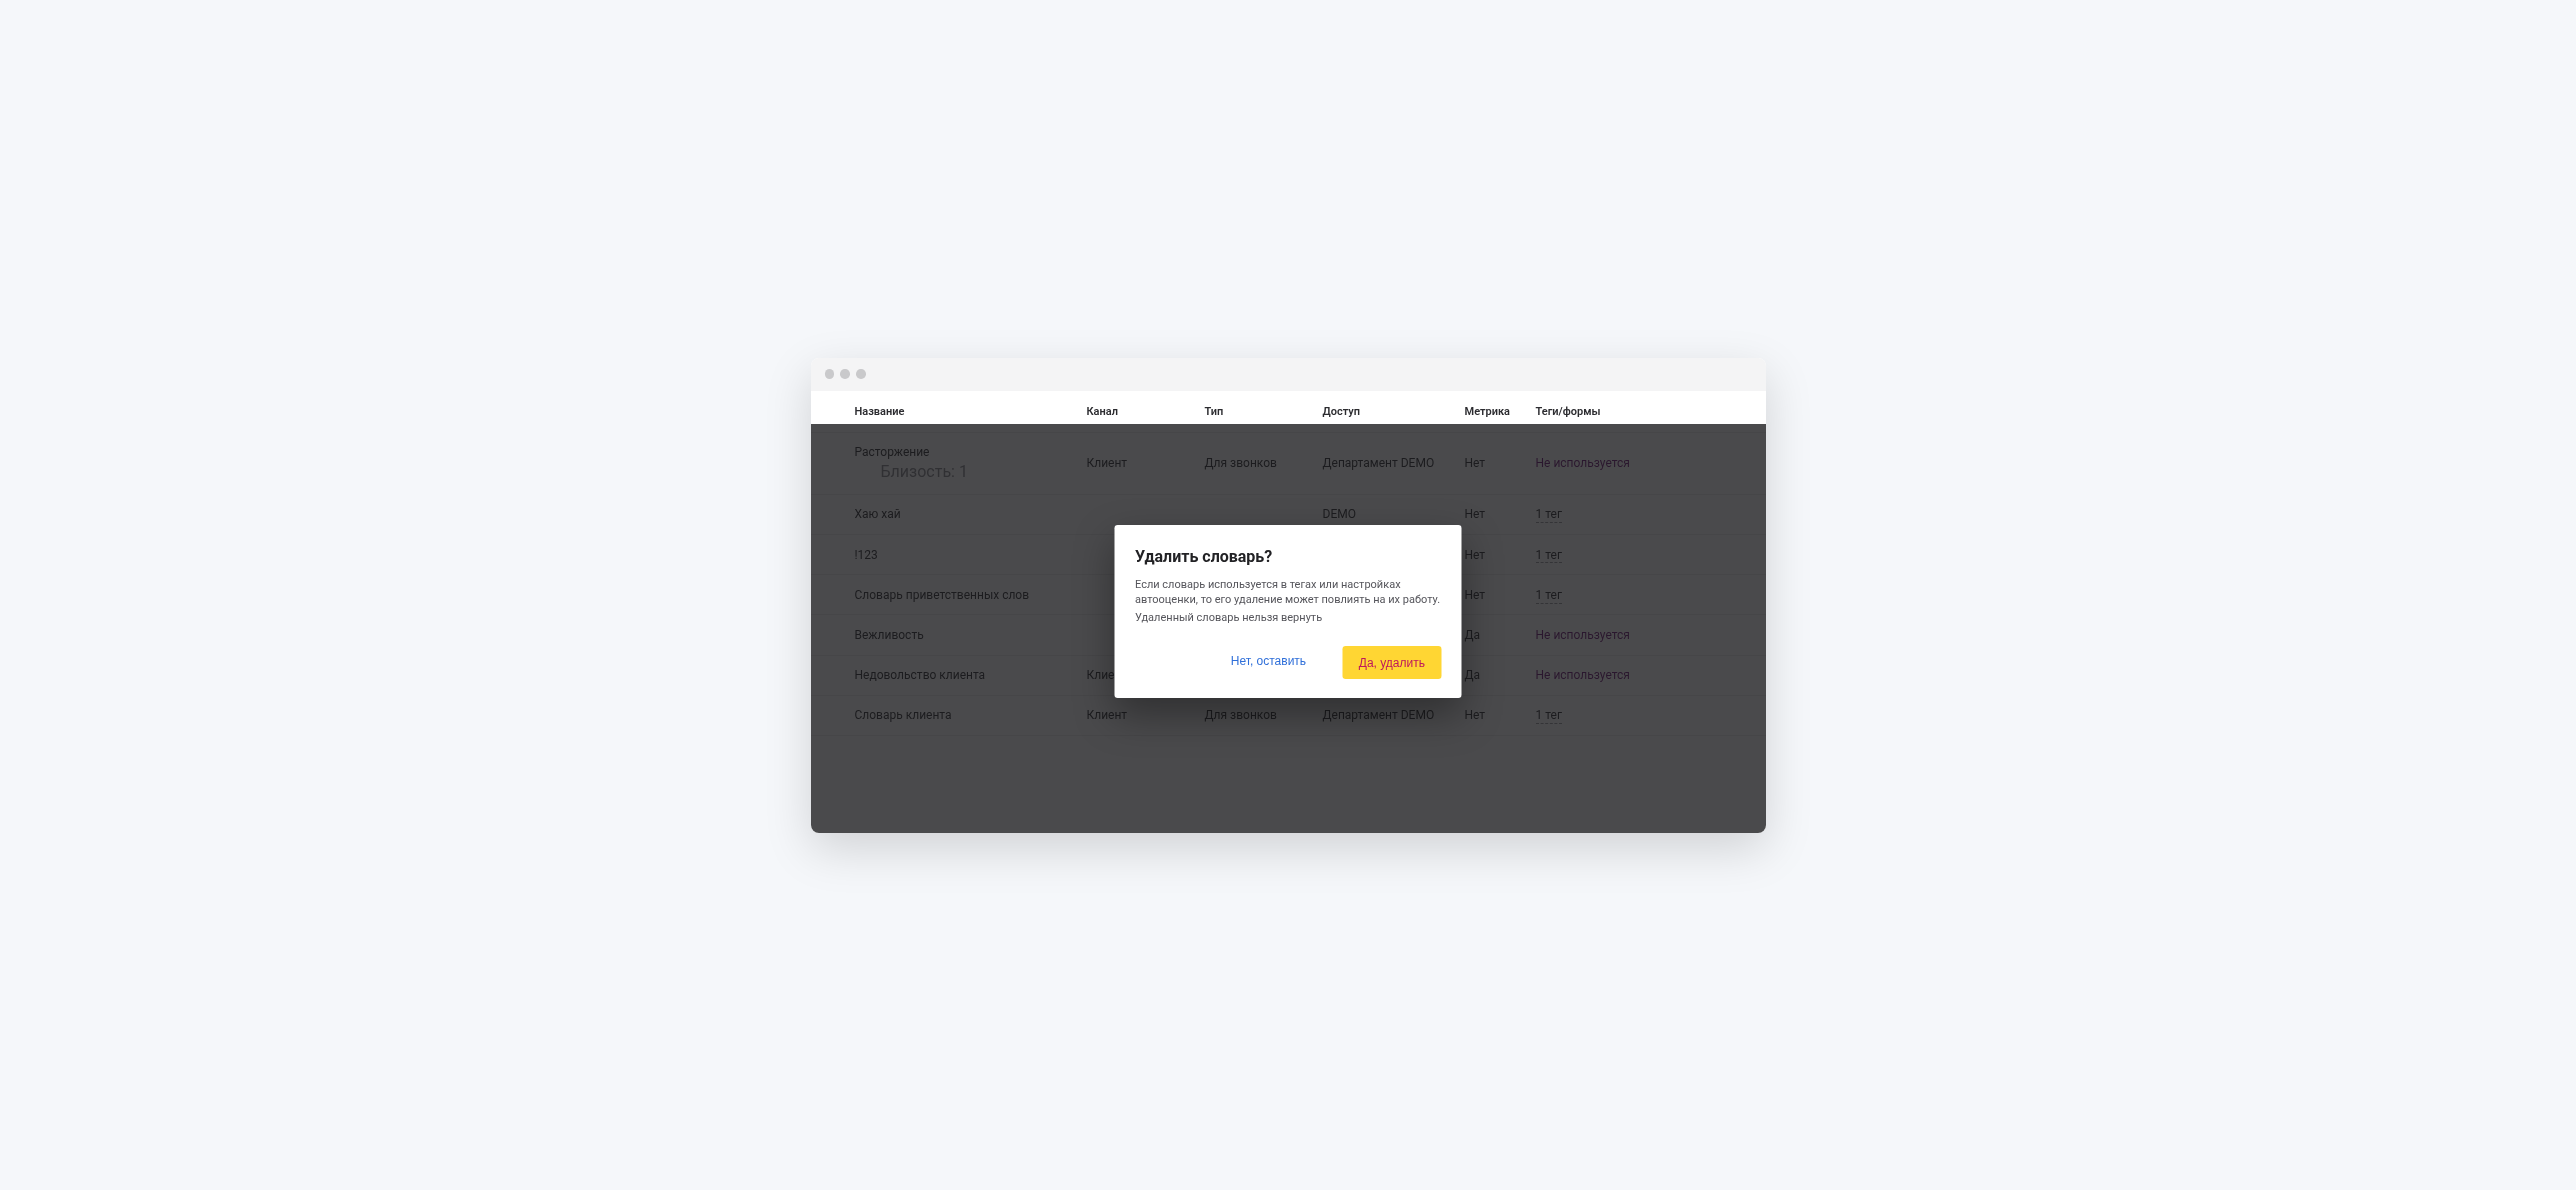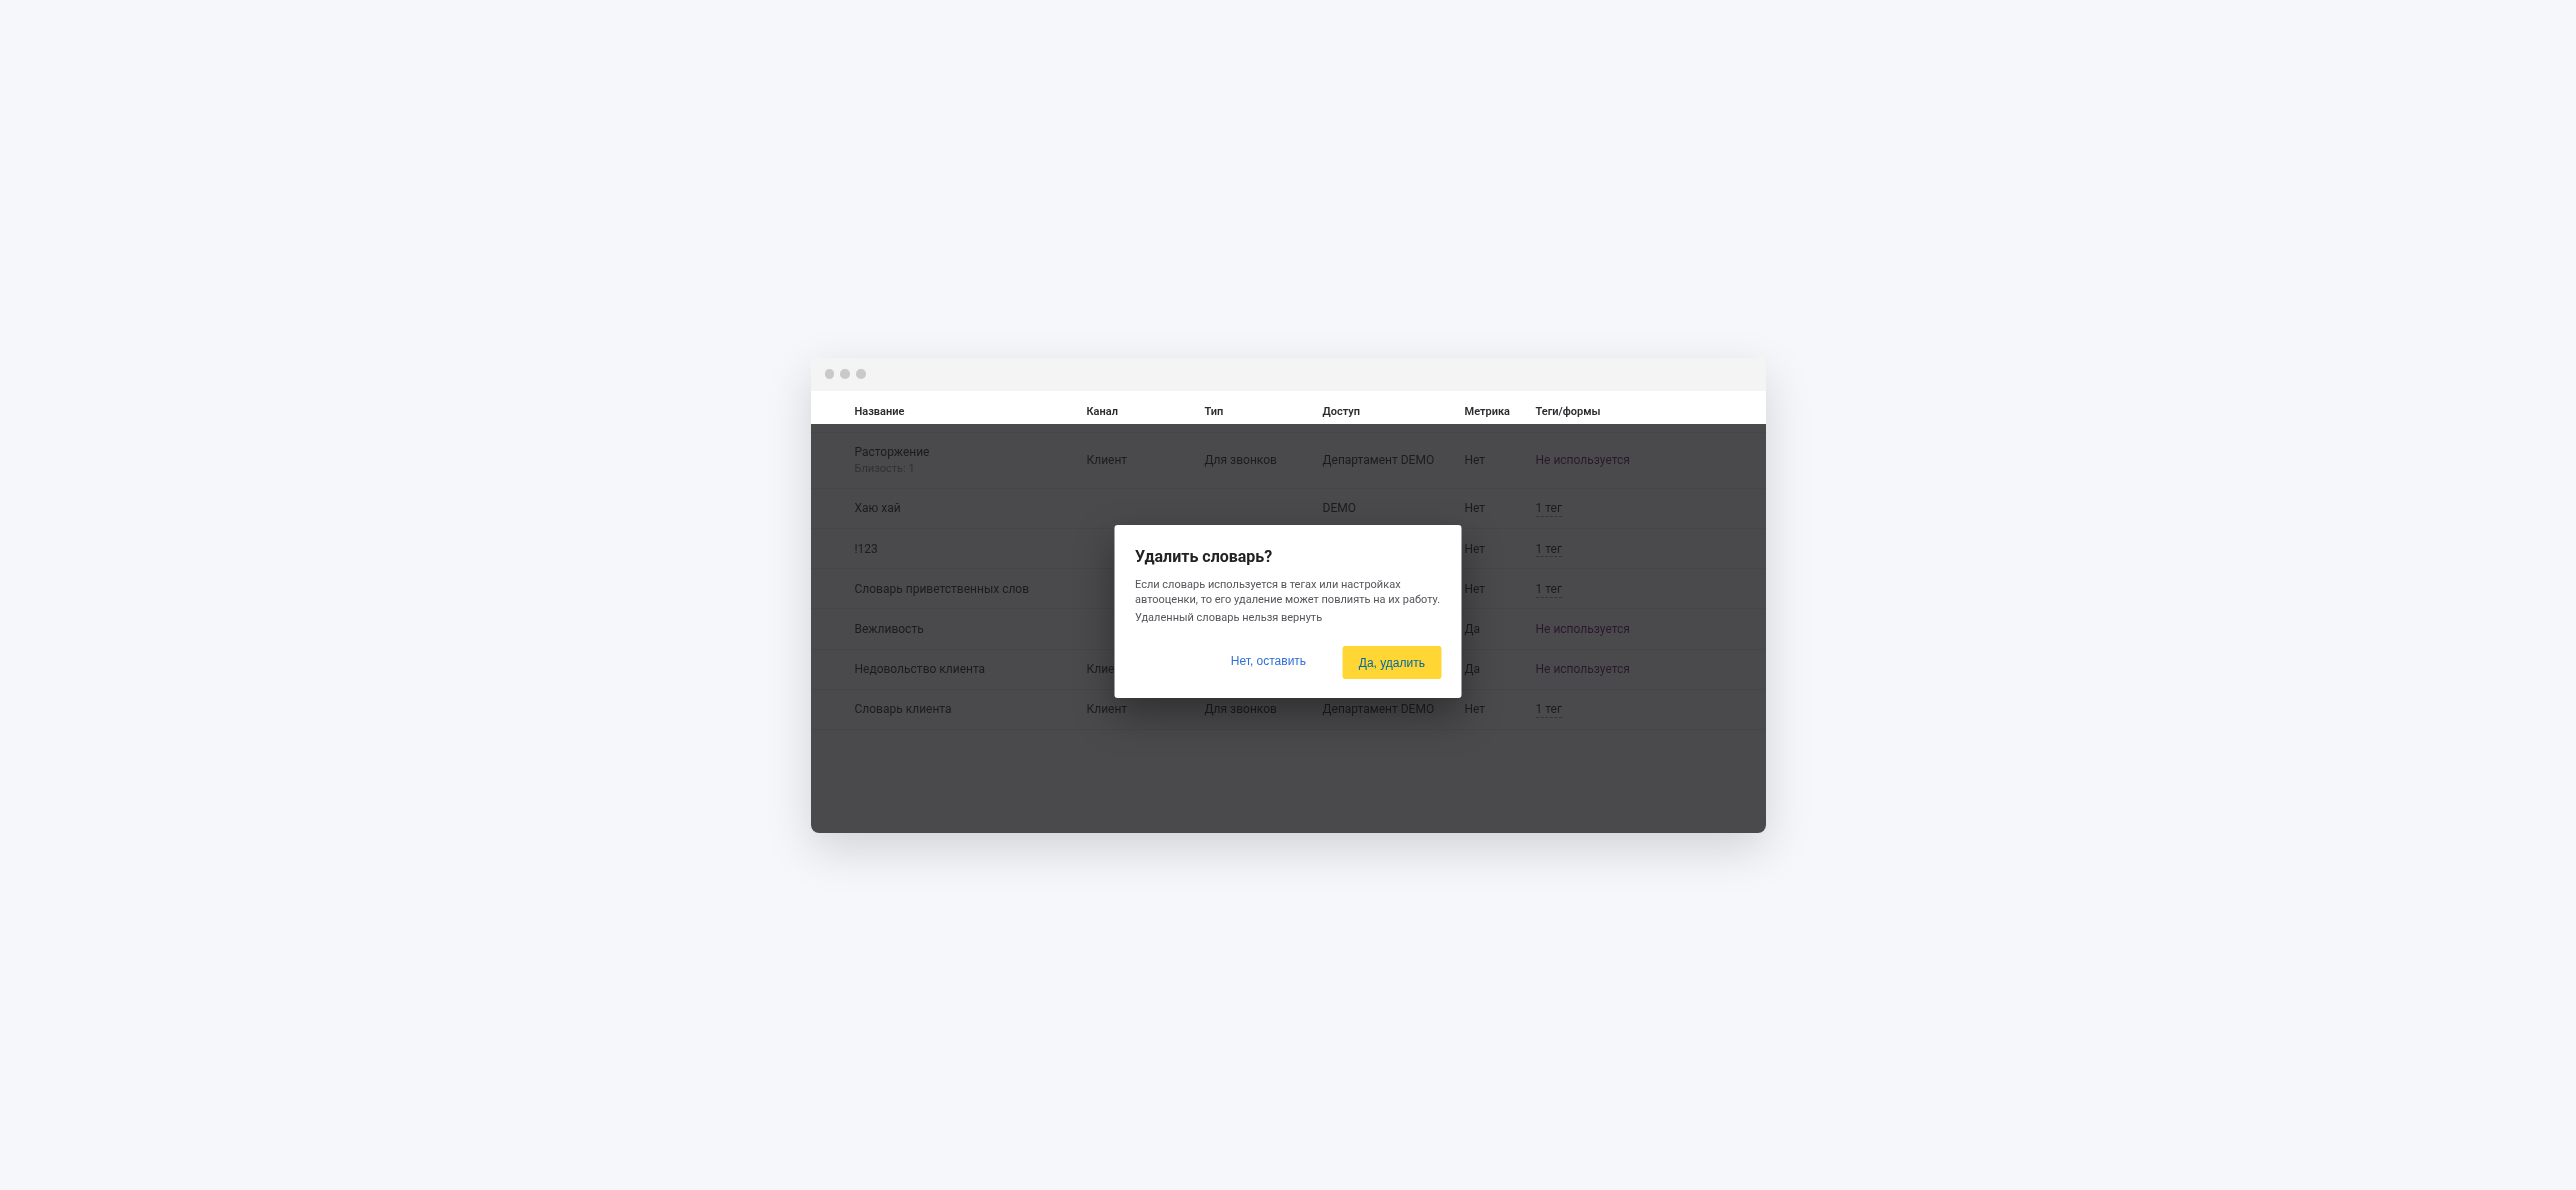--- a/index.html
+++ b/index.html
@@ -59,21 +59,21 @@
     font-size: 11px;
     padding-top: 14px;
     padding-bottom: 14px;
   }
   .col-name   { width: 276px; padding-left: 44px !important; }
   .col-channel{ width: 118px; }
   .col-type   { width: 118px; }
   .col-access { width: 142px; }
   .col-metric { width: 71px; }
   .col-tags   { width: auto; padding-right: 32px !important; }
-  .sub { display:block; color:#8a8a8f; font-size:11px; margin-top:3.2px; }
+  .sub { display:block; color:#8a8a8f; font-size:16px; margin-top:3.2px;margin-left:26px; }
   .muted { color:#701a75; }
   .tag-link {
     color:#303033;
     border-bottom: 0.8px dashed #9a9aa0;
     padding-bottom: 0.8px;
     white-space: nowrap;
   }
   
   .overlay {
     position: absolute;
@@ -114,21 +114,21 @@
     background: none;
     border: none;
     color: #2f6fd9;
     font-size: 12px;
     cursor: pointer;
     padding: 8px 4.7px;
   }
   .btn-primary {
     background: #ffd633;
     border: none;
-    color: #0369a1;
+    color: #be185d;
     font-size: 12px;
     padding: 9.5px 16px;
     border-radius: 3.2px;
     cursor: pointer;
   }
 </style>
 </head>
 <body>
 
 <div class="stage">

